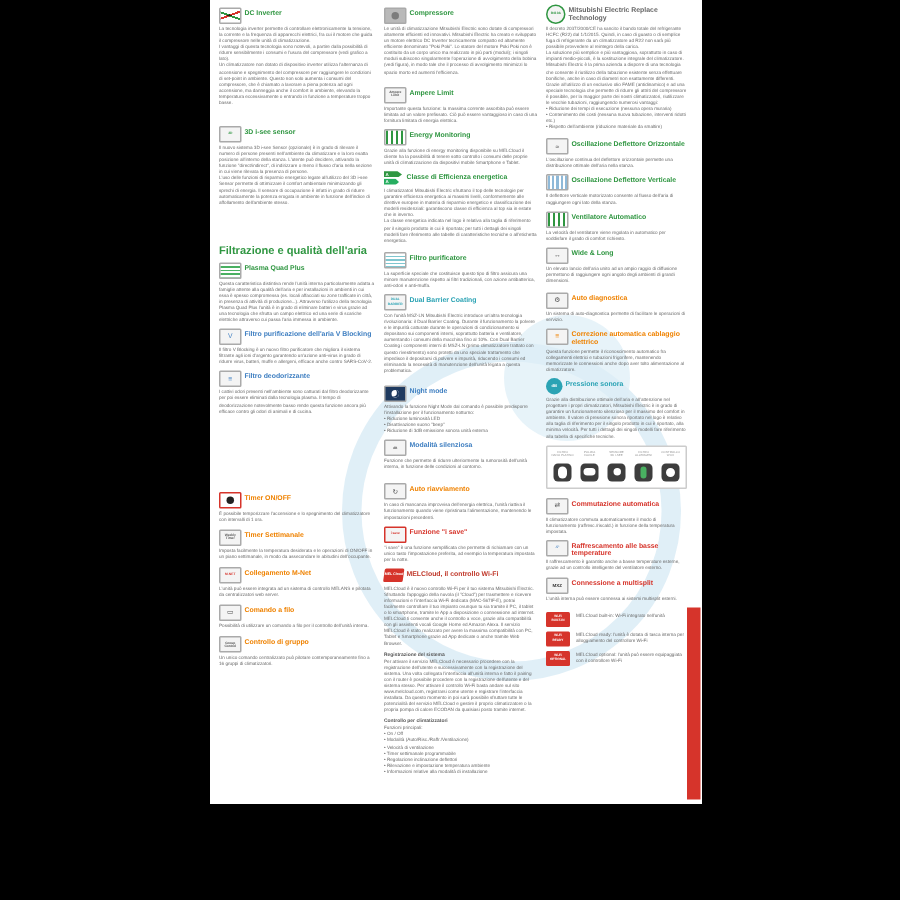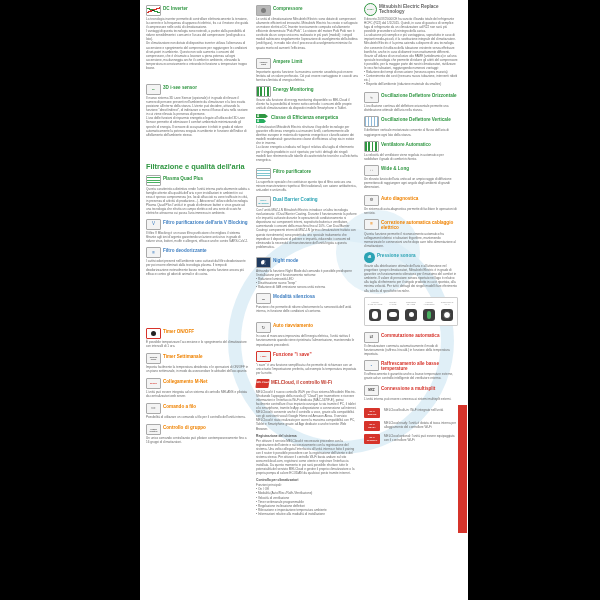--- a/index.html
+++ b/index.html
@@ -1,18 +1,18 @@
 <!DOCTYPE html>
 <html><head>
 <meta charset="utf-8">
 <style>
   html,body{margin:0;padding:0;background:#000;}
   .canvas{position:relative;width:600px;height:600px;background:#000;overflow:hidden;
           font-family:"Liberation Sans",sans-serif;}
-  .page{position:absolute;left:140px;top:0;width:328px;height:600px;background:#fff;}
+  .page{position:absolute;left:140px;top:0;width:328px;height:536px;background:#fff;}
   
   .wm-ring{position:absolute;left:88px;top:228px;width:200px;height:200px;border-radius:50%;
            border:13px solid #cfe7f3;opacity:.65;z-index:0;}
   .wm-blob{position:absolute;left:196px;top:210px;width:84px;height:84px;border-radius:50%;
            background:#ddeef7;opacity:.7;z-index:0;}
   .col{position:absolute;top:5px;z-index:1;}
   #col1{left:6px;width:104px;}
   #col2{left:116px;width:102px;}
   #col3{left:224px;width:94px;top:3px;}
   .block{position:relative;margin-bottom:4px;}

